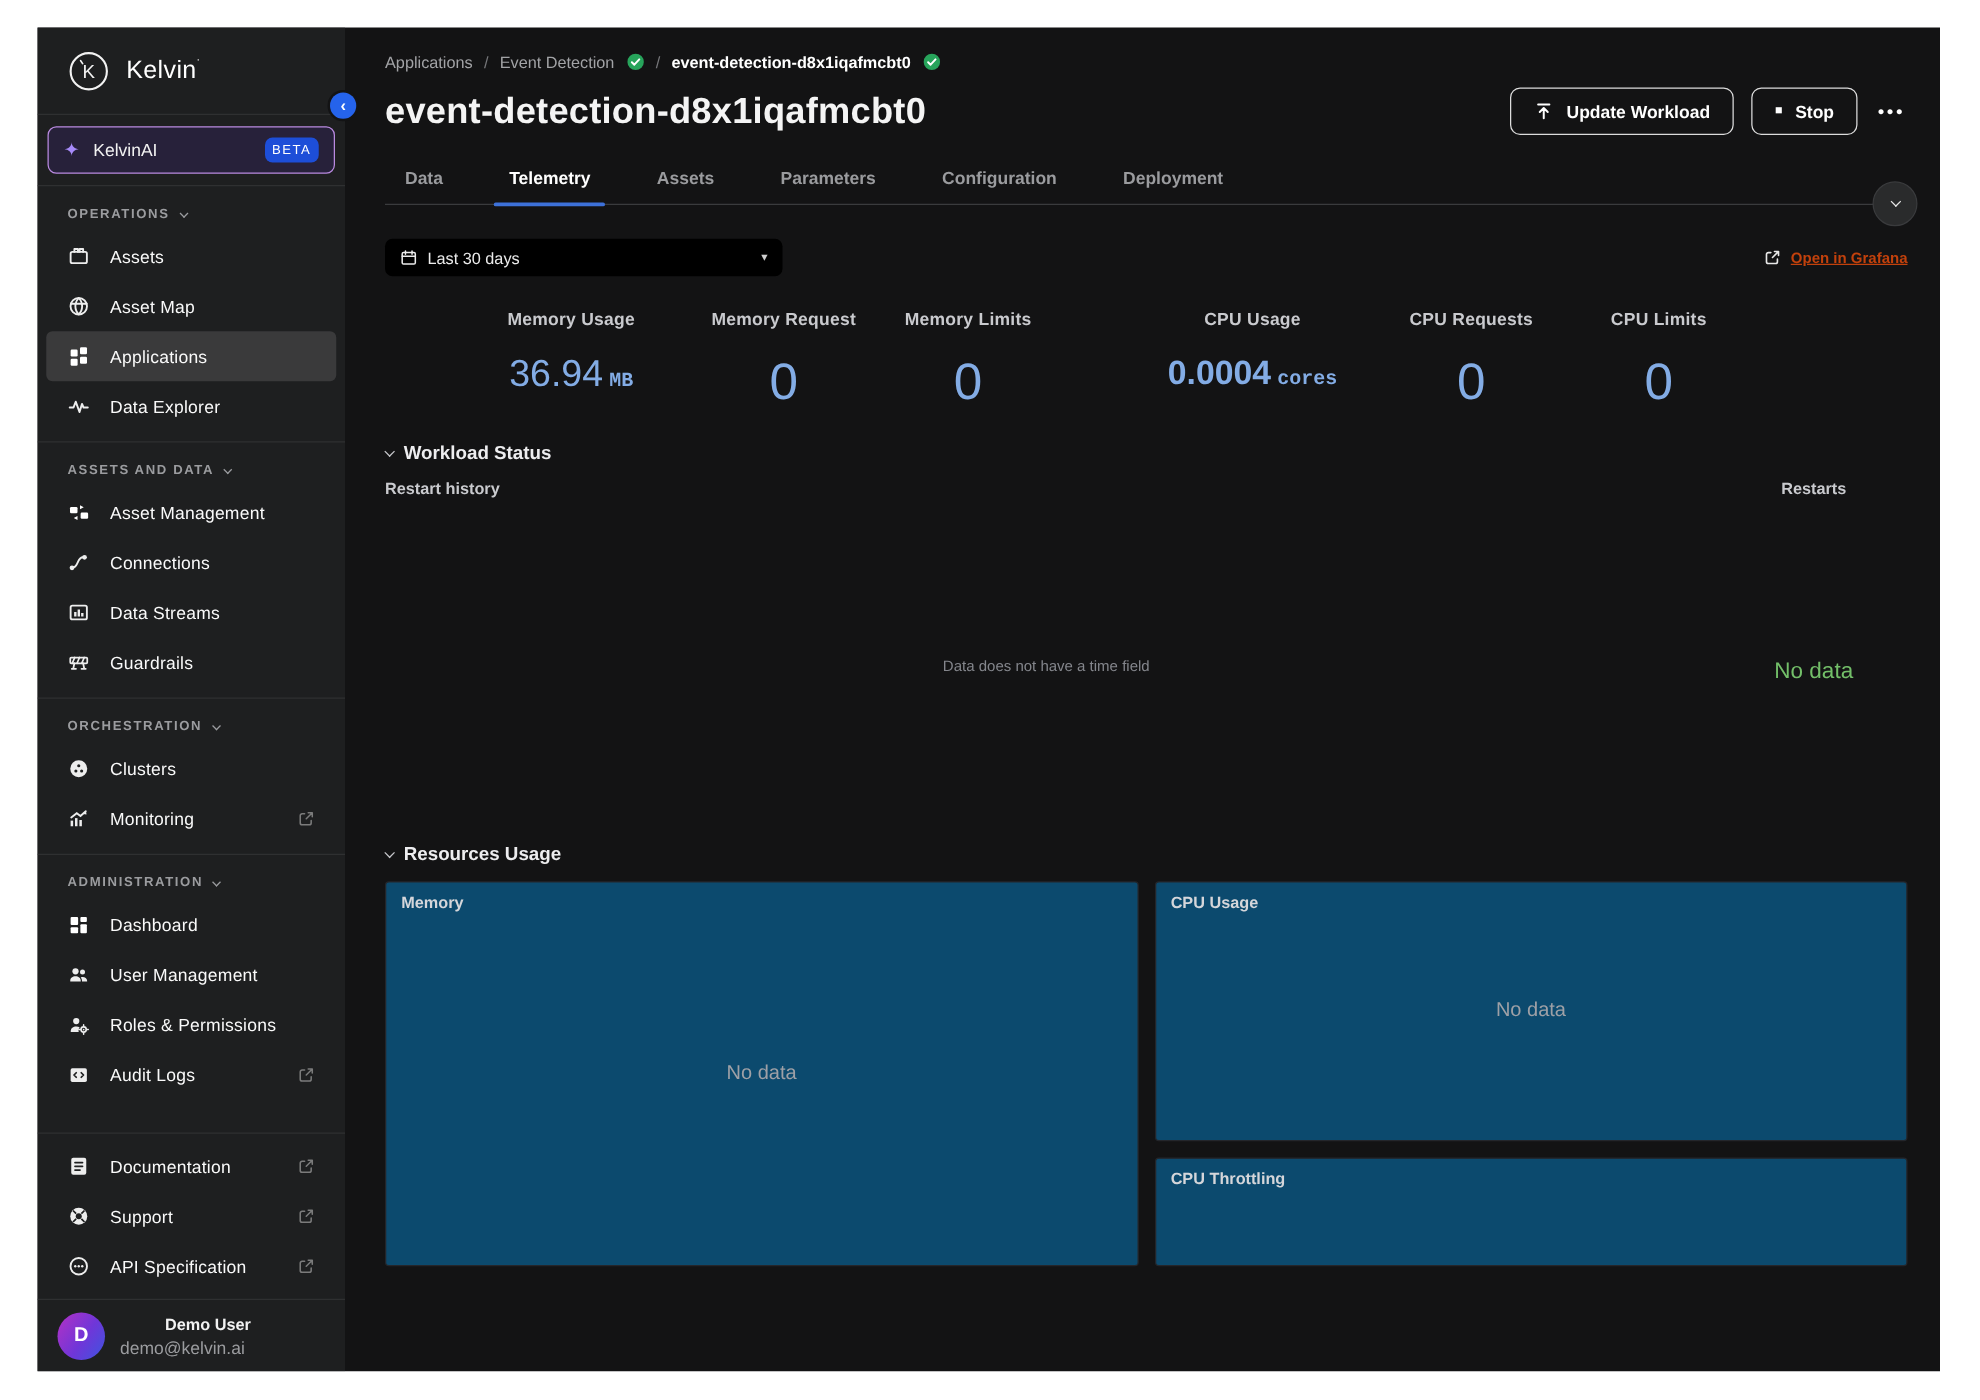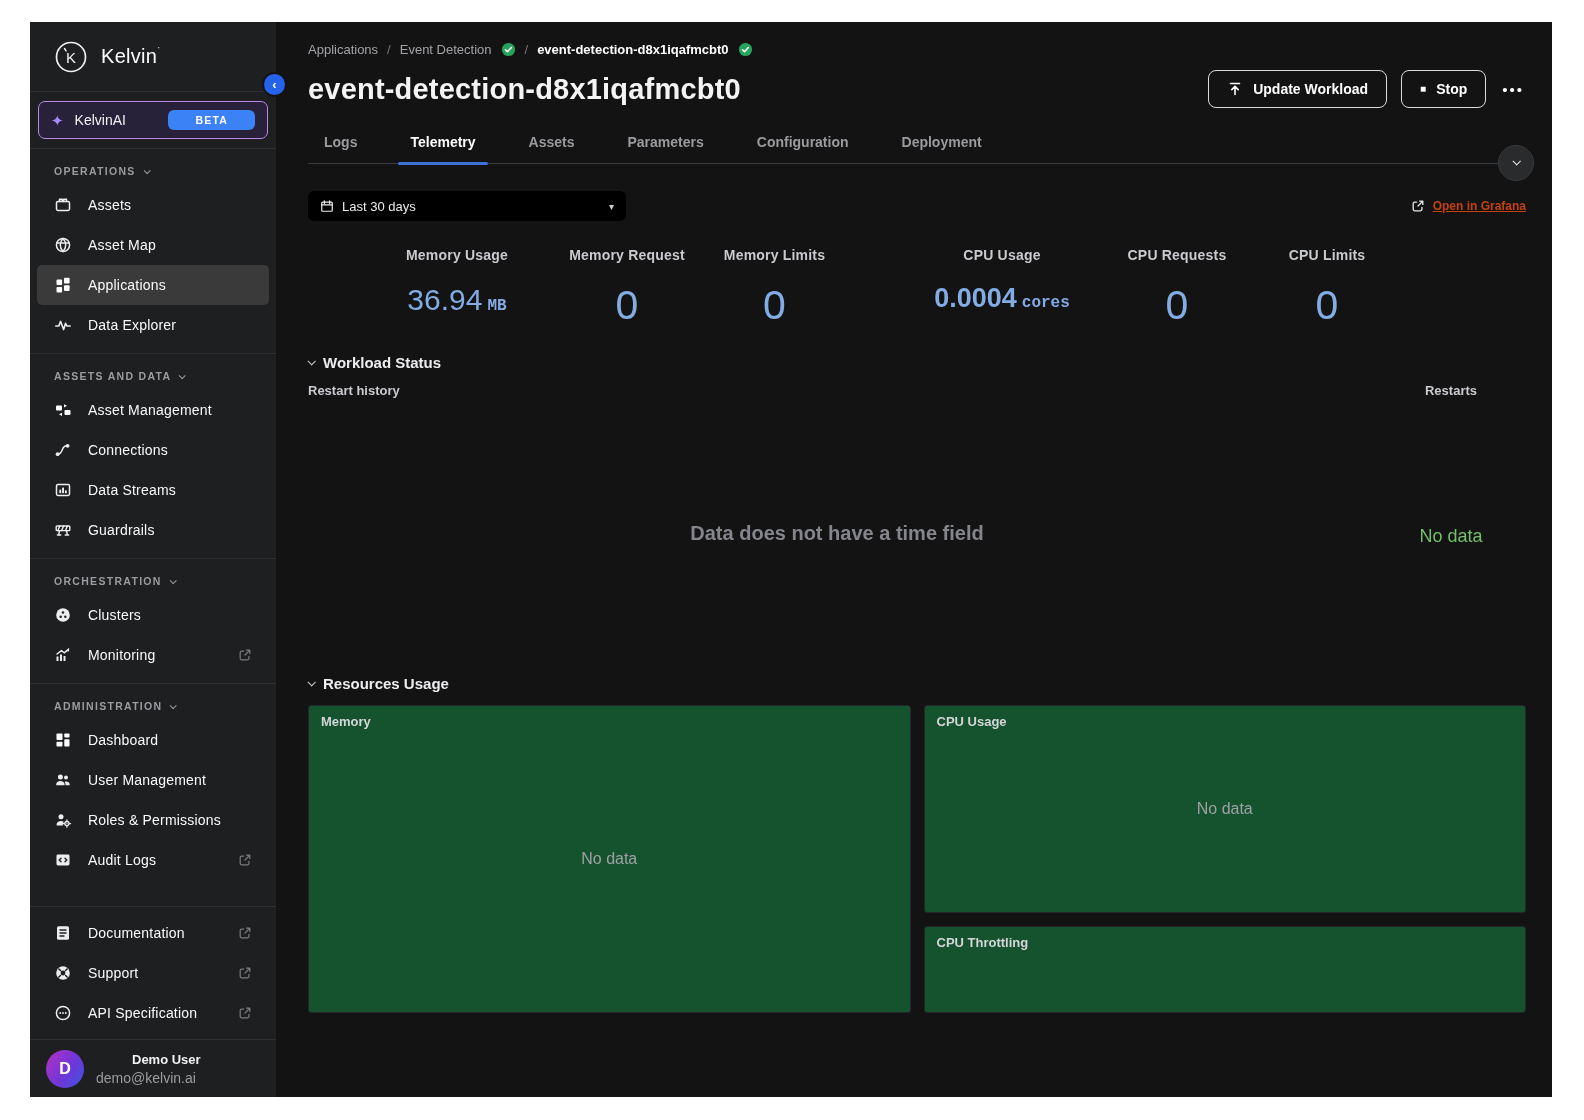--- a/index.html
+++ b/index.html
@@ -14,22 +14,22 @@
              flex-shrink:0; position:relative; color:#fff; }
   .logo-row { height:70px; display:flex; align-items:center; gap:13px; padding:0 24px;
               border-bottom:1px solid #2F3031; }
   .brand { font-size:20px; font-weight:400; color:#fff; letter-spacing:.3px; }
   .brand-mark { font-size:12px; vertical-align:top; color:#cfcfcf; }
   .ai-wrap { padding:9px 8px; border-bottom:1px solid #2F3031; }
   .ai-row { height:38px; border:1px solid #B98AE0; border-radius:7px; background:#27213A;
             display:flex; align-items:center; gap:11px; padding:0 12px; cursor:pointer; }
   .sparkle { color:#A78BFA; font-size:15px; line-height:1; }
   .ai-label { font-size:14px; color:#F2F2F2; }
-  .beta { margin-left:auto; background:#3b82f6; color:#fff; font-size:10.5px; font-weight:bold;
-          letter-spacing:1.2px; padding:4px 27px; border-radius:6px; }
+  .beta { margin-left:auto; background:#1d4ed8; color:#fff; font-size:10.5px; font-weight:normal;
+          letter-spacing:1.2px; padding:4px 6px; border-radius:6px; }
   .section { padding-bottom:8px; }
   .section.bordered { border-bottom:1px solid #2F3031; }
   .sec-label { display:flex; align-items:center; gap:8px; padding:16px 24px 8px;
                font-size:10.5px; font-weight:bold; letter-spacing:1.3px; color:#9B9C9F;
                cursor:pointer; }
   .item { height:40px; margin:0 7px; padding:0 17px; display:flex; align-items:center;
           gap:16px; border-radius:5px; font-size:14px; color:#FAFAFA; letter-spacing:.2px;
           cursor:pointer; }
   .item.active { background:#3A3A3B; }
   .item .ic { flex-shrink:0; }
@@ -110,28 +110,28 @@
   .s6 { width:140px; }
 
   .sec-heading { display:flex; align-items:center; gap:9px; font-size:15px; font-weight:bold;
                  color:#EDEDEF; cursor:pointer; }
   .sec-heading .chev { color:#C9CACE; margin-top:-2px; }
   .workload { margin-top:28px; }
   .wl-panels { margin-top:12px; display:flex; gap:10px; height:268px; }
   .wl-main { flex:1; position:relative; }
   .panel-label { font-size:13px; font-weight:bold; color:#C9CACE; }
   .wl-msg { position:absolute; left:50%; top:56%; transform:translate(-50%,-50%);
-            font-size:20px; color:#84868C; white-space:nowrap;font-weight:bold; }
+            font-size:12px; color:#84868C; white-space:nowrap; }
   .wl-side { width:150px; display:flex; flex-direction:column; align-items:center; }
   .wl-nodata { margin-top:128px; font-size:18px; color:#73BF69; }
 
   .resources { margin-top:24px; }
   .res-grid { margin-top:13px; display:grid; grid-template-columns:1fr 1fr;
               grid-template-rows:208px 87px; gap:13px; }
-  .panel { background:#14532d; border:1px solid #24262B; border-radius:3px;
+  .panel { background:#0c4a6e; border:1px solid #24262B; border-radius:3px;
            padding:8px 12px; position:relative; overflow:hidden; }
   .panel-title { font-size:13px; font-weight:bold; color:#D5D6DA; }
   .panel-nodata { position:absolute; left:50%; top:50%; transform:translate(-50%,-50%);
                   font-size:16px; color:#9EA0A6; }
   .p-memory { grid-row:1 / 3; }
 
   svg { display:block; }
 </style>
 </head>
 <body>
@@ -386,21 +386,21 @@
         </button>
         <button class="btn">
           <span class="stop-sq">■</span>
           <span>Stop</span>
         </button>
         <span class="more"><span>•••</span></span>
       </div>
     </div>
 
     <div class="tabs-row">
-      <div class="tab">Logs</div>
+      <div class="tab">Data</div>
       <div class="tab active">Telemetry</div>
       <div class="tab">Assets</div>
       <div class="tab">Parameters</div>
       <div class="tab">Configuration</div>
       <div class="tab">Deployment</div>
       <div class="tabs-collapse">
         <i class="chev"></i>
       </div>
     </div>
 

